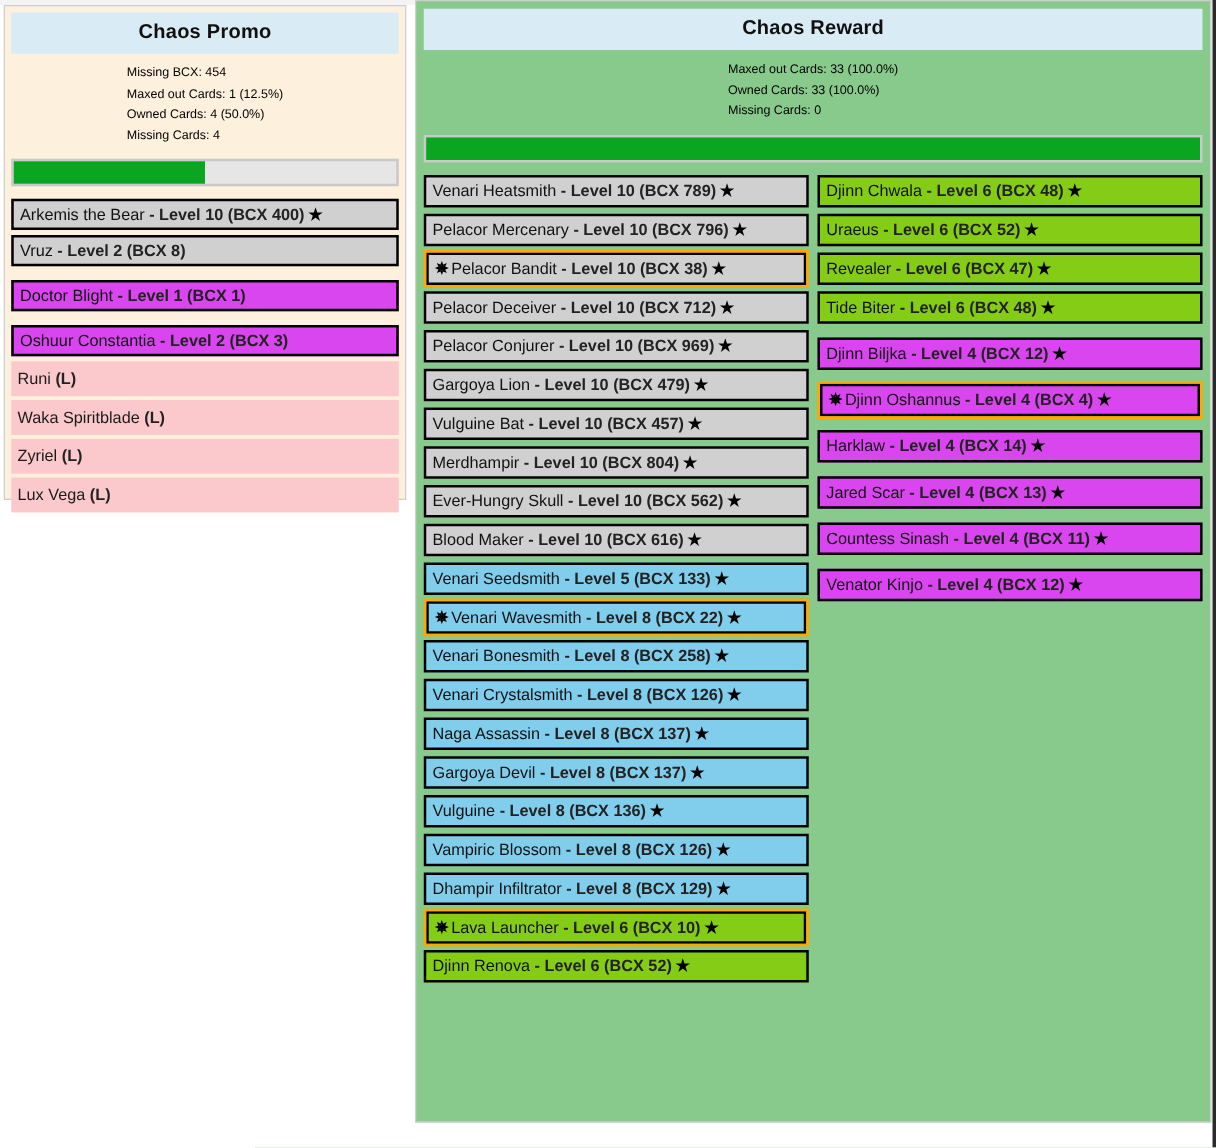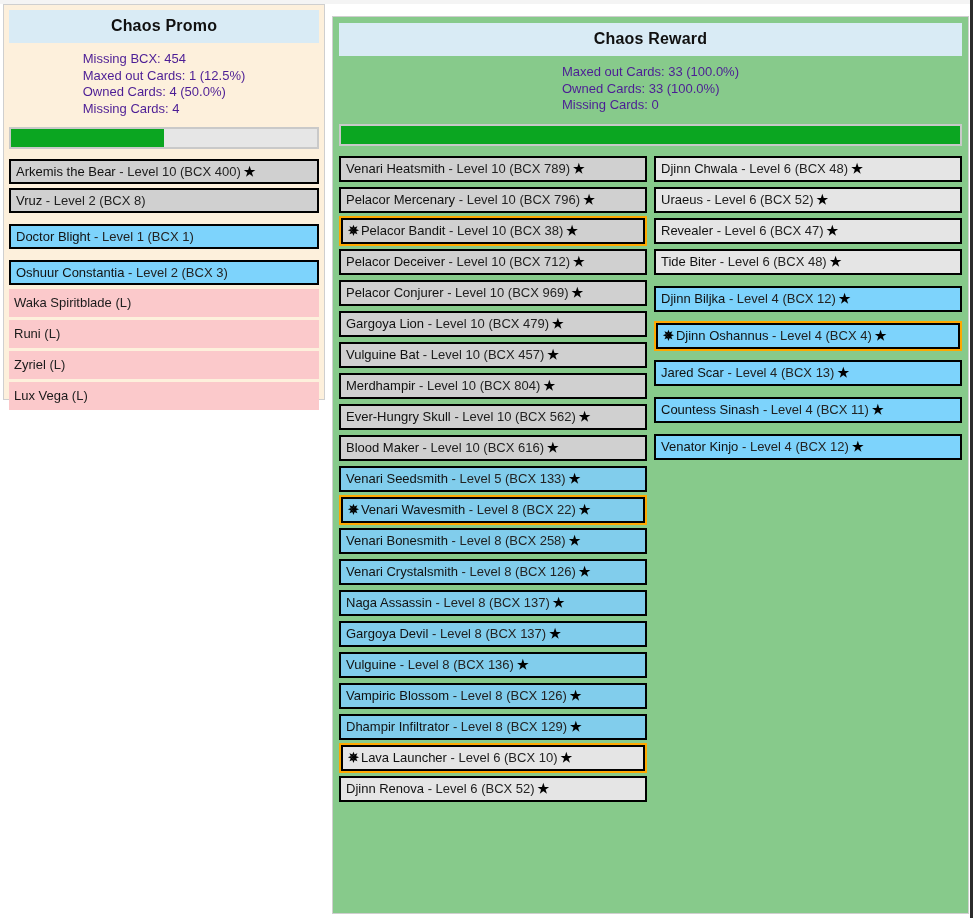--- a/index.html
+++ b/index.html
@@ -39,41 +39,41 @@
     box-sizing: border-box;
     border: 1px solid #cfcfcf;
   }
   #promo-panel {
     left: 3px; top: 4px;
     width: 322px; height: 396px;
     background: #fdf0dc;
     padding: 5px;
   }
   #reward-panel {
-    left: 332px; top: 16px;
+    left: 332px; top: 0;
     width: 637px; height: 898px;
     background: #87ca8b;
     padding: 6px;
   }
 
   .panel-title {
     box-sizing: border-box;
     background: #d9ebf5;
     text-align: center;
     font-weight: bold;
     font-size: 16px;
     color: #101010;
     padding: 7px 0 8px 0;
     letter-spacing: 0.2px;
   }
 
   .stats {
     padding: 8px 0 4px 0;
-    font-size: 13px;
-    color: #4c1d95;
+    font-size: 10px;
+    color: #000000;
     line-height: 16.5px;
     text-align: center;
   }
   .stats .lines {
     display: inline-block;
     text-align: left;
   }
   .stats .line { white-space: nowrap; }
 
   .progress-outer {
@@ -105,37 +105,37 @@
     padding: 0 5px;
     font-size: 13px;
     font-weight: bold;
     color: #111111;
     white-space: nowrap;
     overflow: hidden;
     border: 2px solid #000000;
     display: block;
   }
   .card .nm { font-weight: normal; }
-  .card .meta { font-weight: normal; color: #222; }
+  .card .meta { font-weight: bold; color: #222; }
   .card .star {
     font-size: 13px;
     margin-left: 3px;
     color: #000;
   }
   .card .burst {
     font-size: 13px;
     margin-right: 2px;
     color: #000;
   }
 
   
   .c-gray   { background: #d0d0d0; }
   .c-blue   { background: #81cdec; }
-  .c-purple { background: #e5e5e5; }
-  .c-gold   { background: #7dd3fc; margin-top: 11px; }
+  .c-purple { background: #84cc16; }
+  .c-gold   { background: #d946ef; margin-top: 11px; }
   .c-pink   { background: #fbc9cb; border: none; height: 28px; line-height: 28px; font-weight: normal; font-size: 13px; color: #1a1a1a; }
   .c-pink .nm { font-weight: normal; }
 
   
   .hl { outline: 2px solid #ffa800; outline-offset: 0px; }
   .card.hl { border: 2px solid #000; box-shadow: 0 0 0 2px #ffa800; margin-left: 2px; margin-right: 2px; }
 
   .left-list .card { height: 25px; line-height: 21px; margin-bottom: 4px; font-size: 13px; }
   .left-list .c-pink { height: 28px; line-height: 28px; margin-bottom: 3px; }
 </style>
@@ -161,22 +161,22 @@
 
     <div class="progress-outer">
       <div class="progress-fill" id="promo-progress-fill" style="width: 50%;"></div>
     </div>
 
     <div class="cards left-list" id="promo-cards">
         <div class="card c-gray"><span class="nm">Arkemis the Bear</span><span class="meta"> - Level 10 (BCX 400)</span><span class="star">★</span></div>
         <div class="card c-gray"><span class="nm">Vruz</span><span class="meta"> - Level 2 (BCX 8)</span></div>
         <div class="card c-gold"><span class="nm">Doctor Blight</span><span class="meta"> - Level 1 (BCX 1)</span></div>
         <div class="card c-gold"><span class="nm">Oshuur Constantia</span><span class="meta"> - Level 2 (BCX 3)</span></div>
+        <div class="card c-pink"><span class="nm">Runi</span><span class="meta"> (L)</span></div>
         <div class="card c-pink"><span class="nm">Waka Spiritblade</span><span class="meta"> (L)</span></div>
-        <div class="card c-pink"><span class="nm">Runi</span><span class="meta"> (L)</span></div>
         <div class="card c-pink"><span class="nm">Zyriel</span><span class="meta"> (L)</span></div>
         <div class="card c-pink"><span class="nm">Lux Vega</span><span class="meta"> (L)</span></div>
       </div>
   </div>
 
   <div class="panel" id="reward-panel">
     <div class="panel-title">Chaos Reward</div>
 
     <div class="stats">
       <div class="lines">
@@ -214,20 +214,21 @@
           <div class="card c-purple hl"><span class="burst">✵</span><span class="nm">Lava Launcher</span><span class="meta"> - Level 6 (BCX 10)</span><span class="star">★</span></div>
           <div class="card c-purple"><span class="nm">Djinn Renova</span><span class="meta"> - Level 6 (BCX 52)</span><span class="star">★</span></div>
         </div>
       <div class="col" id="reward-col-right">
           <div class="card c-purple"><span class="nm">Djinn Chwala</span><span class="meta"> - Level 6 (BCX 48)</span><span class="star">★</span></div>
           <div class="card c-purple"><span class="nm">Uraeus</span><span class="meta"> - Level 6 (BCX 52)</span><span class="star">★</span></div>
           <div class="card c-purple"><span class="nm">Revealer</span><span class="meta"> - Level 6 (BCX 47)</span><span class="star">★</span></div>
           <div class="card c-purple"><span class="nm">Tide Biter</span><span class="meta"> - Level 6 (BCX 48)</span><span class="star">★</span></div>
           <div class="card c-gold"><span class="nm">Djinn Biljka</span><span class="meta"> - Level 4 (BCX 12)</span><span class="star">★</span></div>
           <div class="card c-gold hl"><span class="burst">✵</span><span class="nm">Djinn Oshannus</span><span class="meta"> - Level 4 (BCX 4)</span><span class="star">★</span></div>
+          <div class="card c-gold"><span class="nm">Harklaw</span><span class="meta"> - Level 4 (BCX 14)</span><span class="star">★</span></div>
           <div class="card c-gold"><span class="nm">Jared Scar</span><span class="meta"> - Level 4 (BCX 13)</span><span class="star">★</span></div>
           <div class="card c-gold"><span class="nm">Countess Sinash</span><span class="meta"> - Level 4 (BCX 11)</span><span class="star">★</span></div>
           <div class="card c-gold"><span class="nm">Venator Kinjo</span><span class="meta"> - Level 4 (BCX 12)</span><span class="star">★</span></div>
         </div>
     </div>
   </div>
 
 </div>
 
 </body></html>

